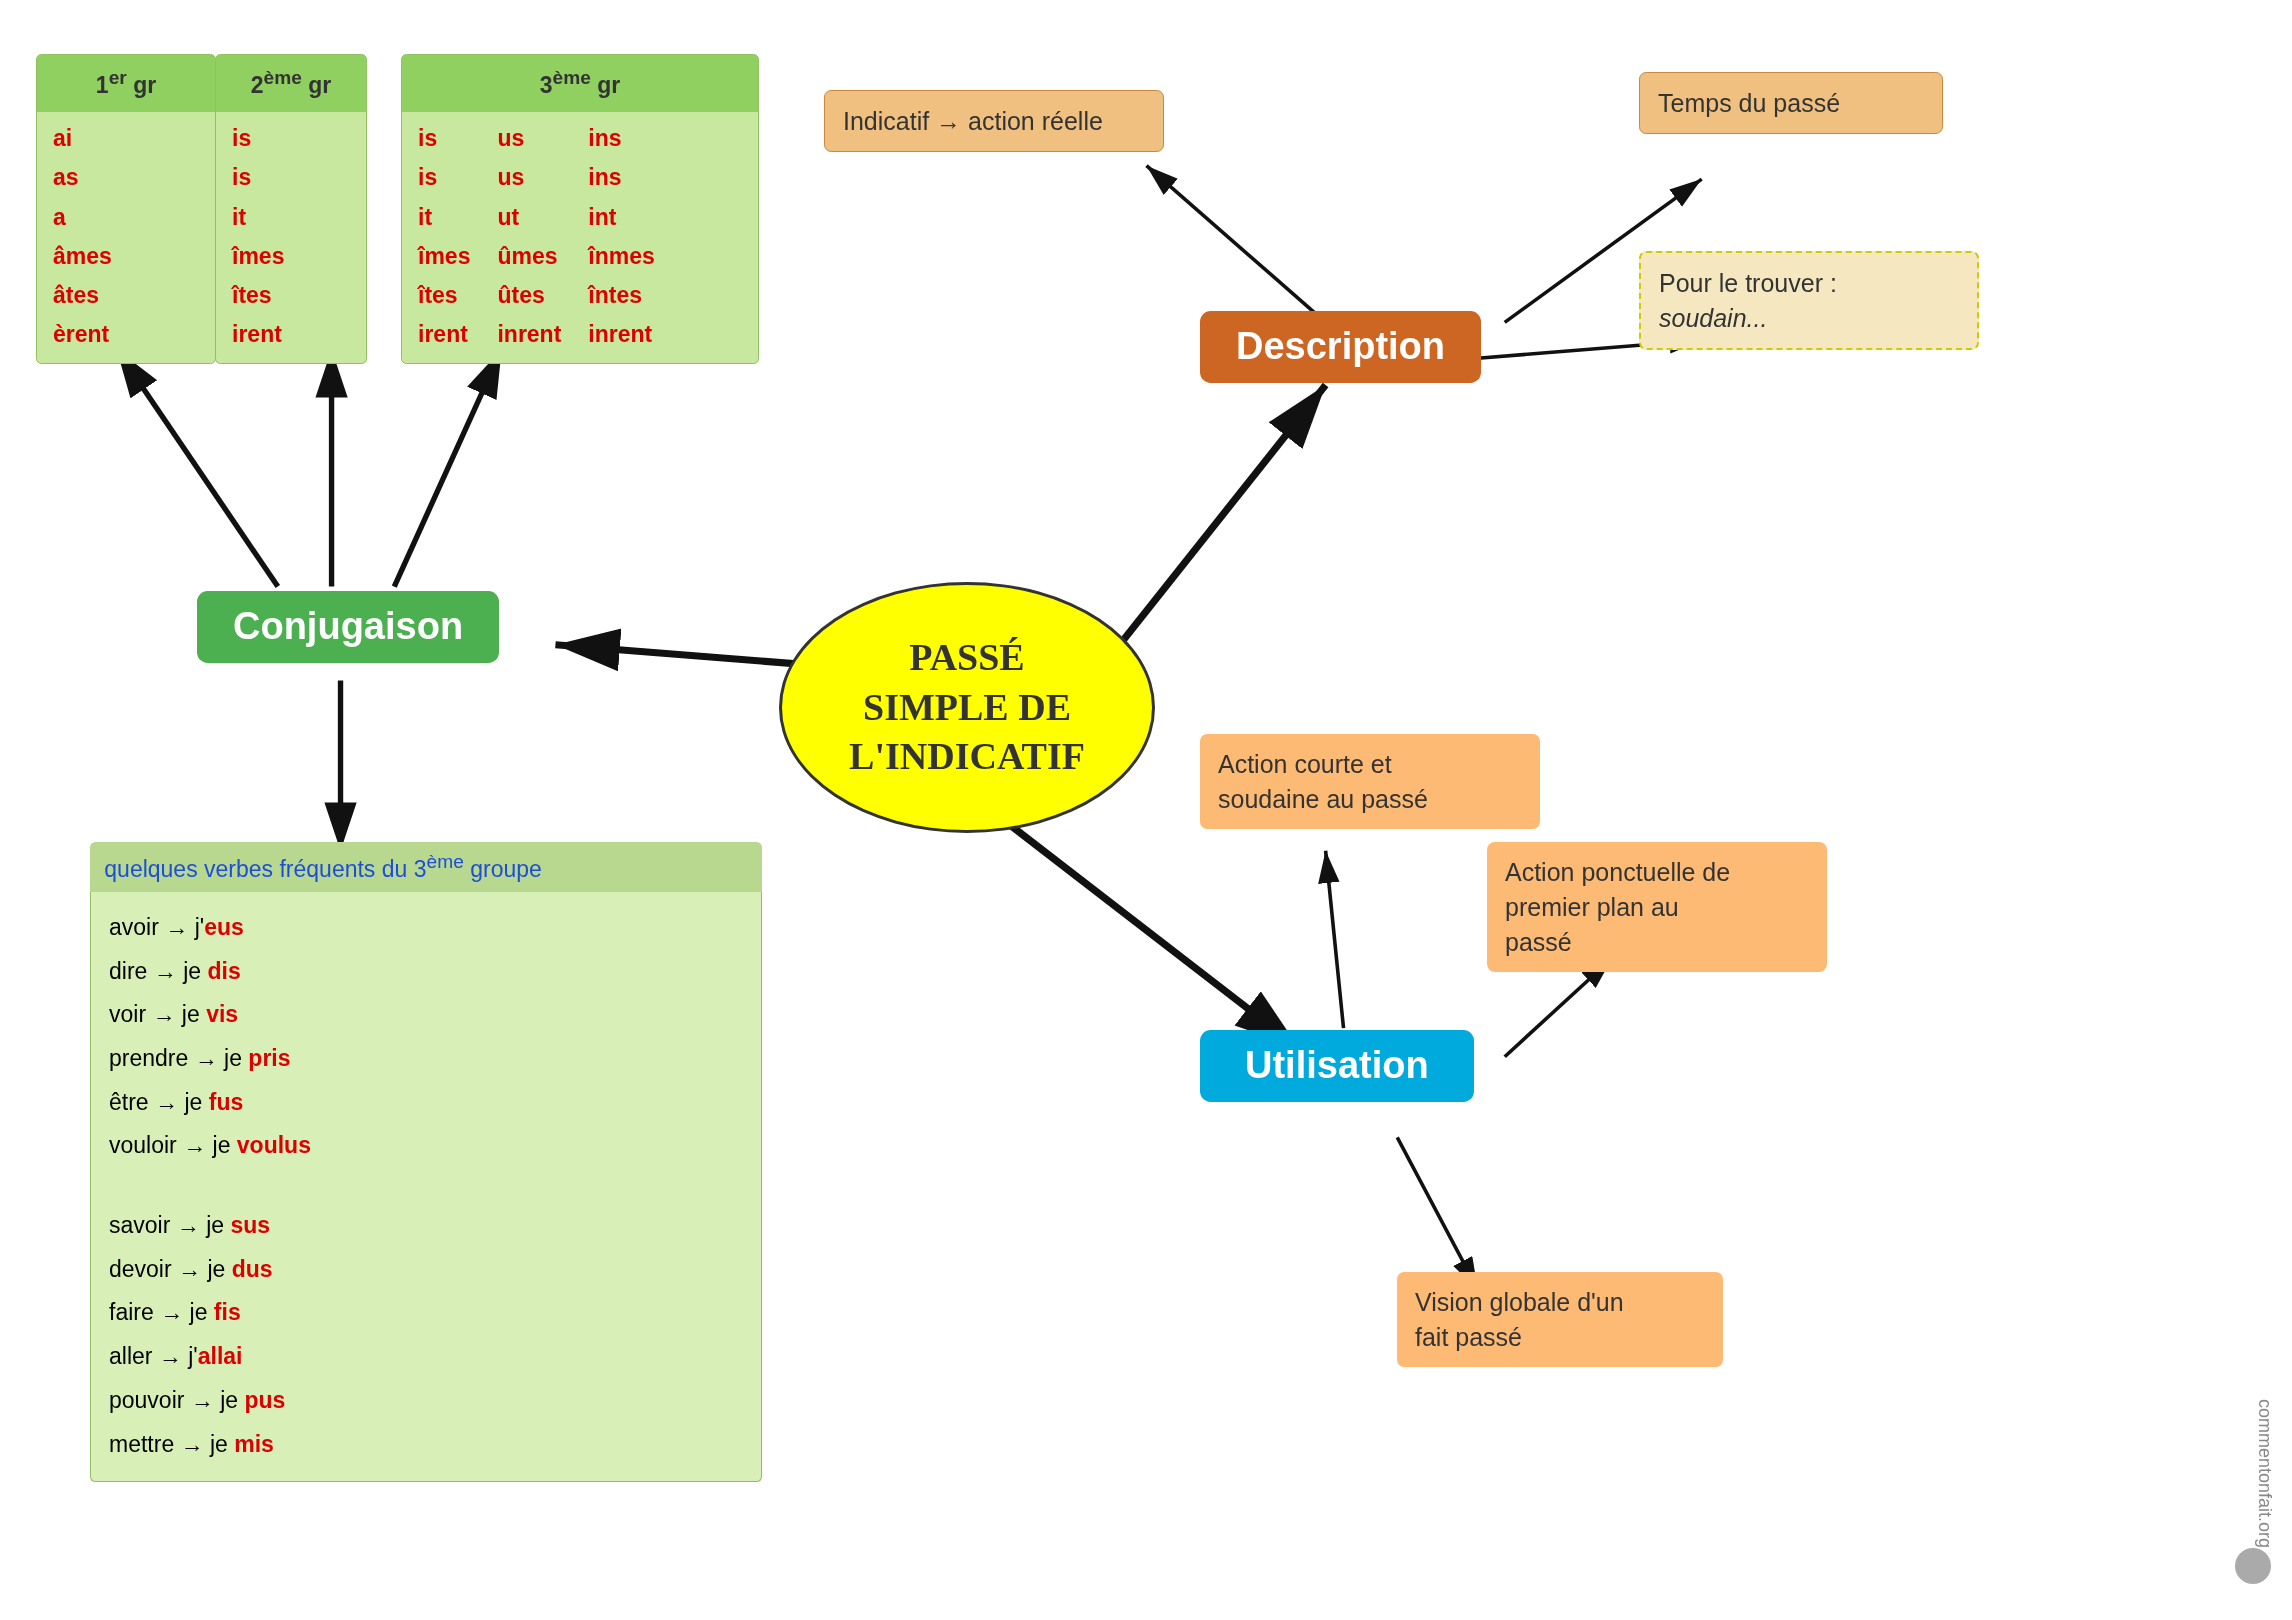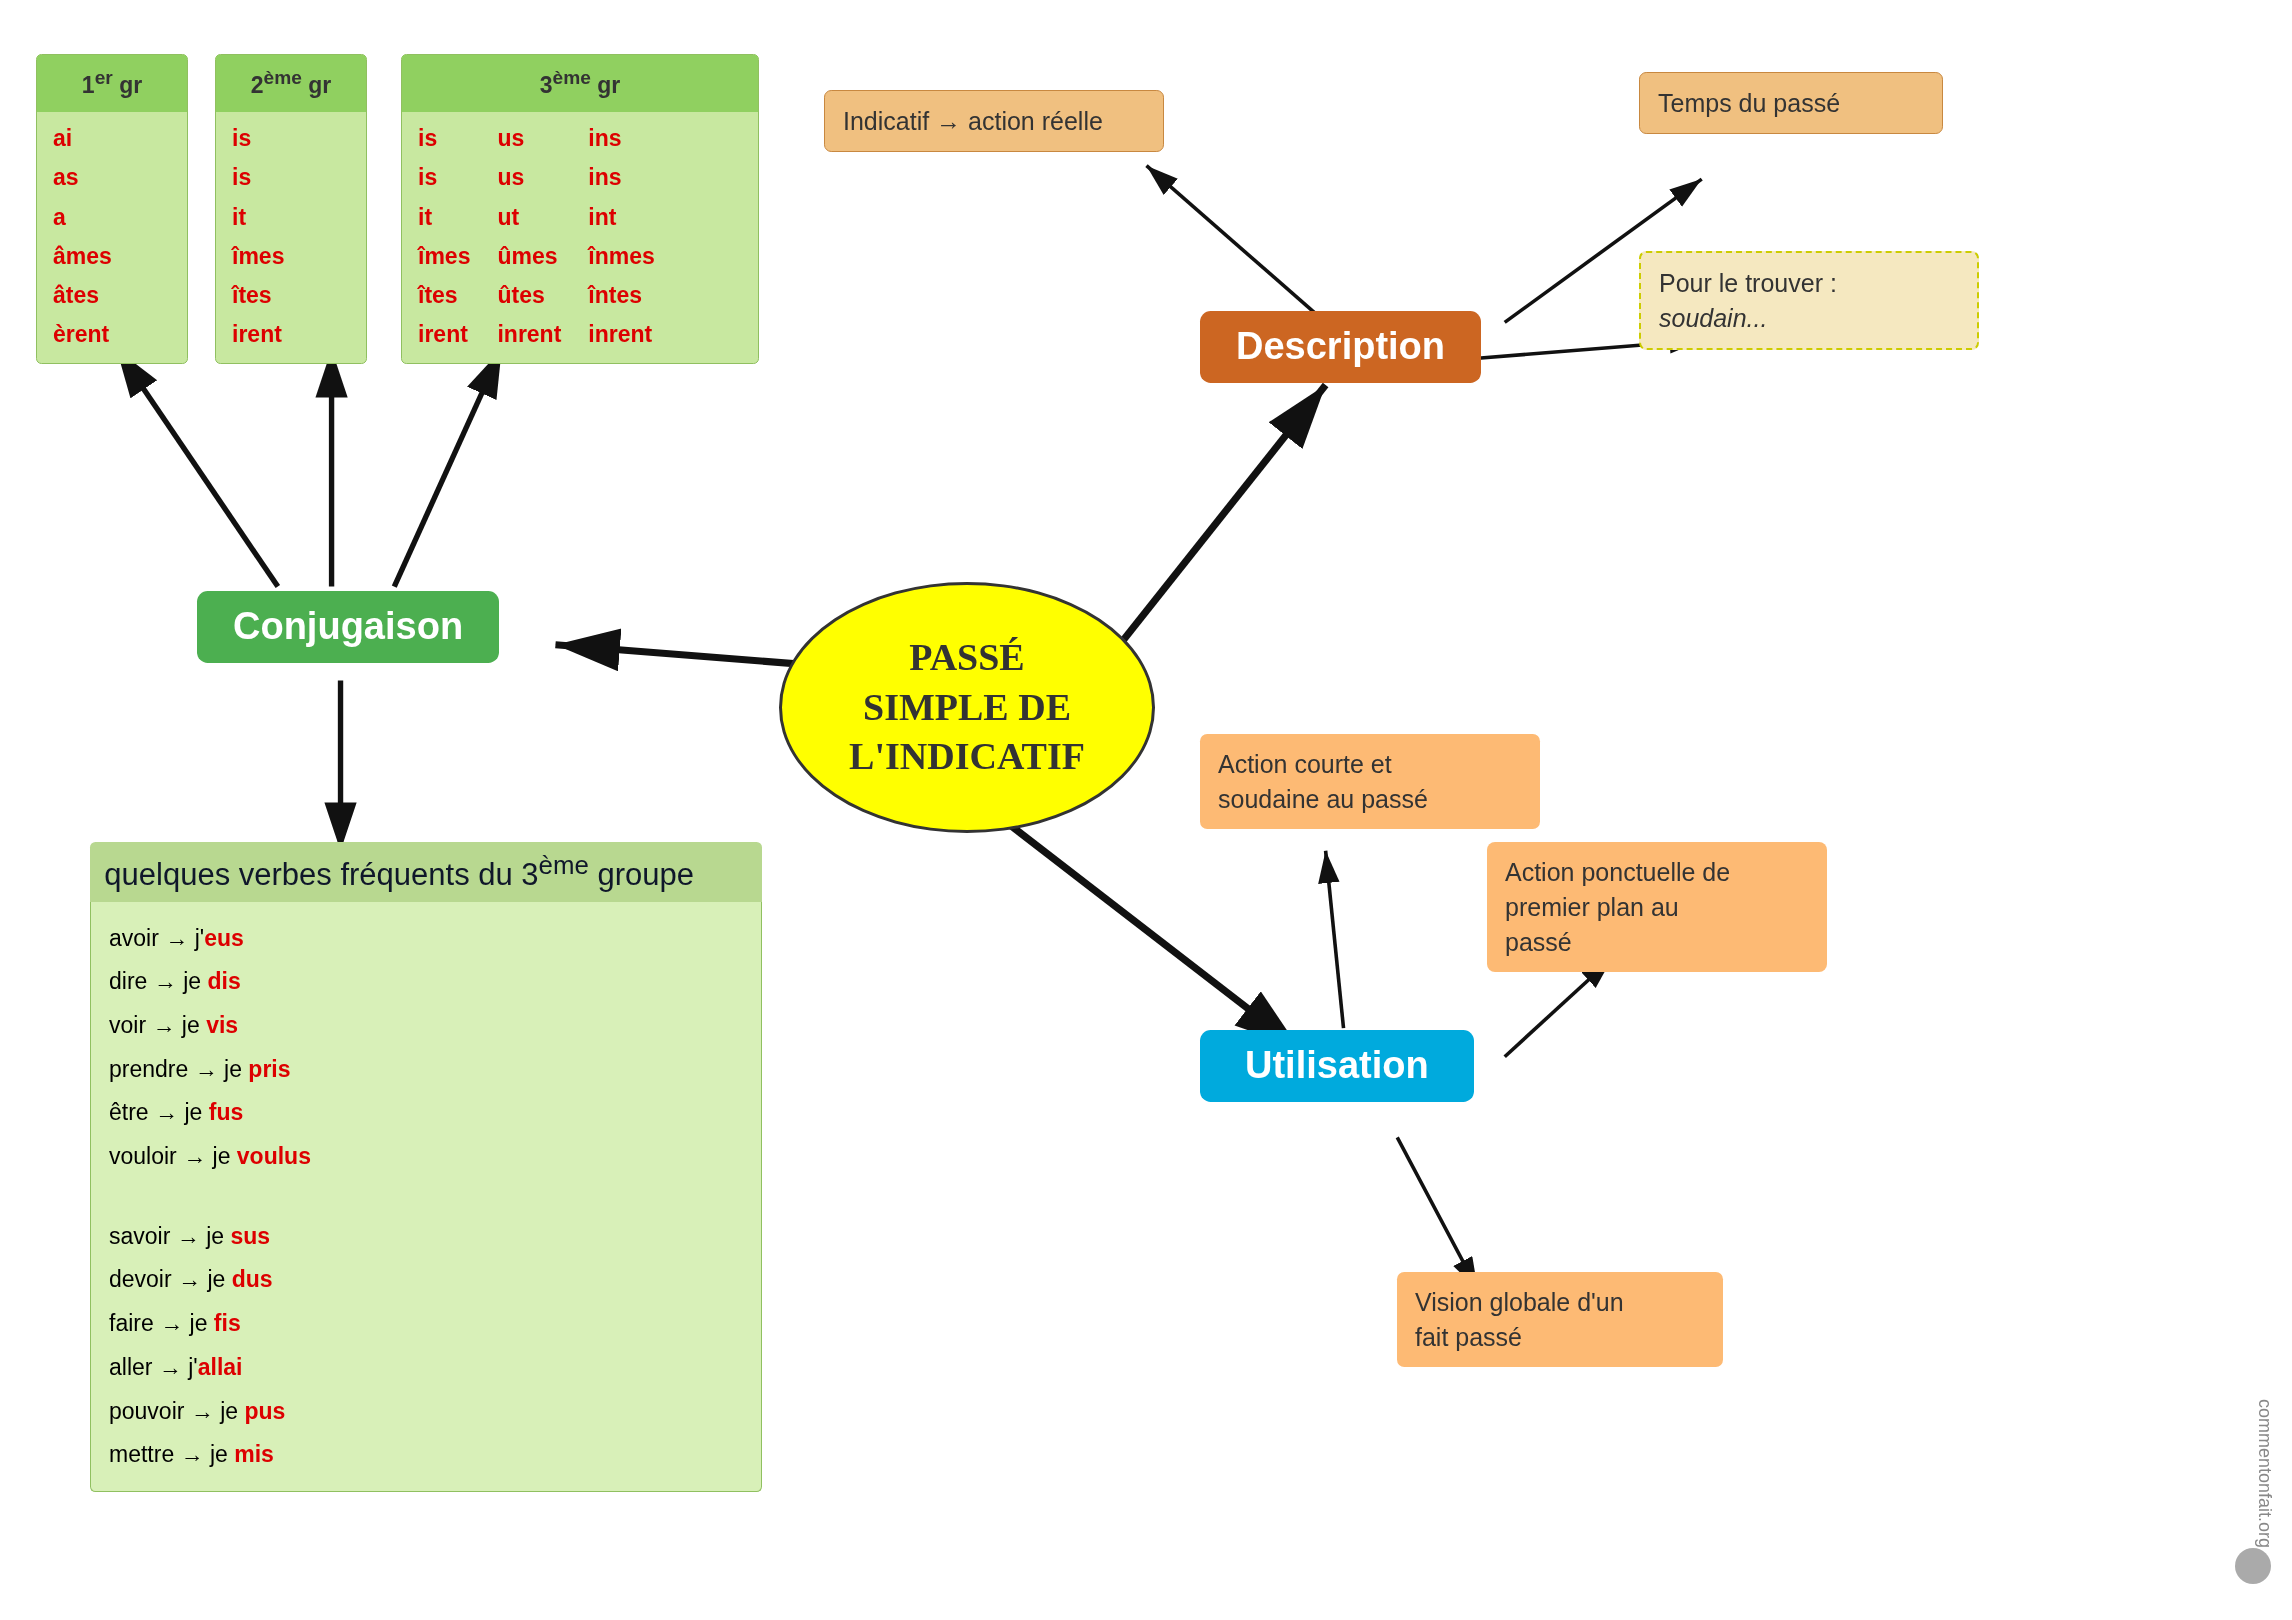--- a/index.html
+++ b/index.html
@@ -130,22 +130,22 @@
     .verbes-section {
       position: absolute;
       left: 90px;
       top: 842px;
       width: 672px;
     }
     .verbes-header {
       background: #b8d890;
       border-radius: 5.4px 5.4px 0 0;
       padding: 9px 14.3px;
-      font-size: 31px;
-      color: #0f172a;
+      font-size: 23px;
+      color: #1d4ed8;
       font-style: normal;
     }
     .verbes-content {
       background: #d8f0b8;
       border: 1.8px solid #90c060;
       border-top: none;
       border-radius: 0 0 5.4px 5.4px;
       padding: 14.3px 18px;
       display: flex;
       gap: 36px;
@@ -217,21 +217,21 @@
 
   <line x1="1560" y1="1270" x2="1650" y2="1440" stroke="#111" stroke-width="4" marker-end="url(#arr)"></line>
 
   <defs>
     <marker id="arr" markerWidth="10" markerHeight="10" refX="9" refY="3" orient="auto">
       <path d="M0,0 L0,6 L9,3 z" fill="#111"></path>
     </marker>
   </defs>
 </svg>
 
-<div class="conj-table" style="left:36px; top:54px; width:152px;">
+<div class="conj-table" style="left:36px; top:54px; width:180px;">
   <div class="header-row">
     1<sup>er</sup> gr
   </div>
   <div>
     <span class="red">ai</span><br>
     <span class="red">as</span><br>
     <span class="red">a</span><br>
     <span class="red">âmes</span><br>
     <span class="red">âtes</span><br>
     <span class="red">èrent</span>

